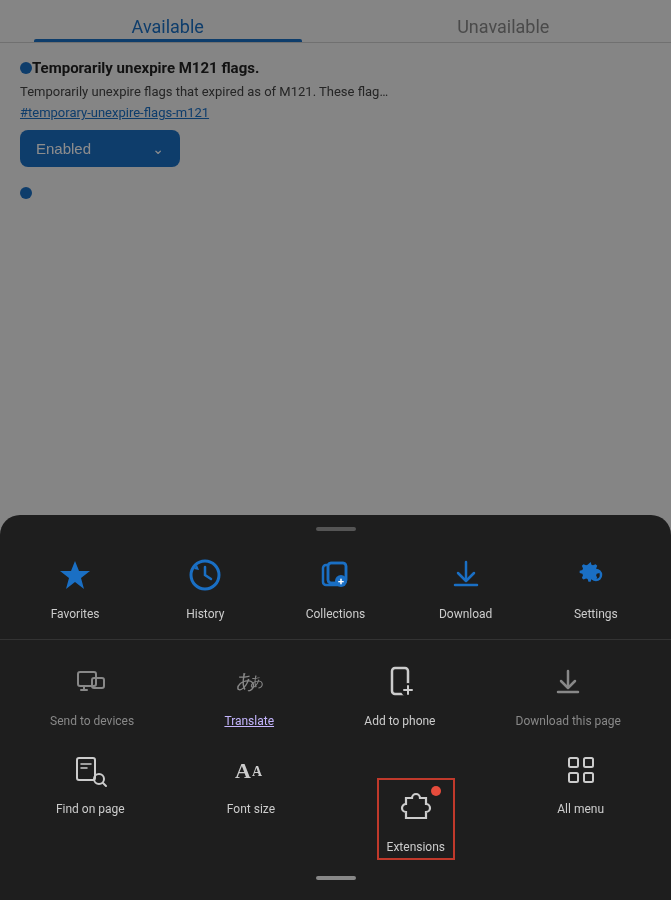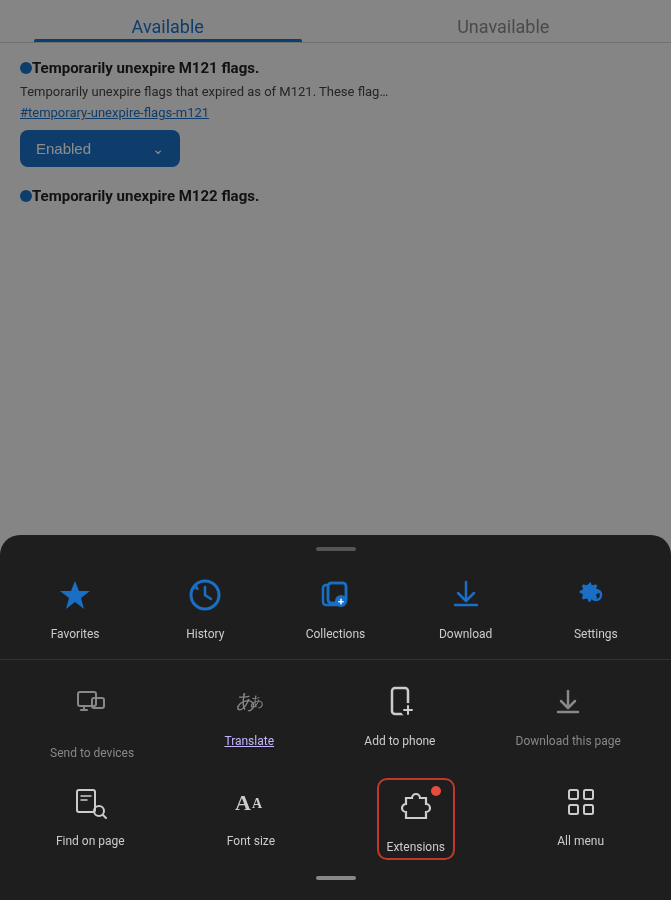--- a/index.html
+++ b/index.html
@@ -170,23 +170,24 @@
     .icon-row-mid {
       display: flex;
       justify-content: space-around;
       align-items: flex-start;
       padding: 18px 10px 0;
     }
 
     
     .icon-item.highlighted {
       border: 2px solid #c0392b;
-      border-radius: 10px;
+      border-radius: 0;
       padding: 4px 8px;
       position: relative;
+      margin-top: 32px;
     }
 
     .red-dot {
       position: absolute;
       top: 6px;
       right: 12px;
       width: 10px;
       height: 10px;
       background: #e74c3c;
       border-radius: 50%;
@@ -233,21 +234,20 @@
       <div class="flag-link">#temporary-unexpire-flags-m121</div>
       <button class="flag-dropdown">
         <span>Enabled</span>
         <span class="flag-dropdown-arrow">⌄</span>
       </button>
     </div>
 
     <div class="flag-item">
       <div class="flag-title">
         <span class="flag-dot"></span>
-        <span>Temporarily unexpire M122 flags.</span>
       </div>
     </div>
   </div>
 </div>
 
 <div class="overlay">
   <div class="bottom-sheet">
     <div class="sheet-handle"></div>
 
     <div class="icon-row-top">
@@ -311,21 +311,21 @@
 
       <div class="icon-item">
         <div class="icon-circle">
           <svg width="36" height="36" viewBox="0 0 36 36" fill="none">
             <rect x="4" y="8" width="18" height="14" rx="2" stroke="#888" stroke-width="2" fill="none"></rect>
             <rect x="18" y="14" width="12" height="10" rx="2" stroke="#888" stroke-width="2" fill="none"></rect>
             <path d="M10 22 L10 26" stroke="#888" stroke-width="2" stroke-linecap="round"></path>
             <path d="M7 26 L13 26" stroke="#888" stroke-width="2" stroke-linecap="round"></path>
           </svg>
         </div>
-        <span class="icon-label" style="color:#888;margin-top:12px;">Send to devices</span>
+        <span class="icon-label" style="color:#888;">Send to devices</span>
       </div>
 
       <div class="icon-item">
         <div class="icon-circle">
           <svg width="36" height="36" viewBox="0 0 36 36" fill="none">
             <text x="5" y="24" font-size="20" fill="#888" font-family="serif">あ</text>
             <text x="19" y="22" font-size="14" fill="#888" font-family="sans-serif">あ</text>
           </svg>
         </div>
         <span class="icon-label" style="color:#c4b5fd;text-decoration:underline;">Translate</span>

